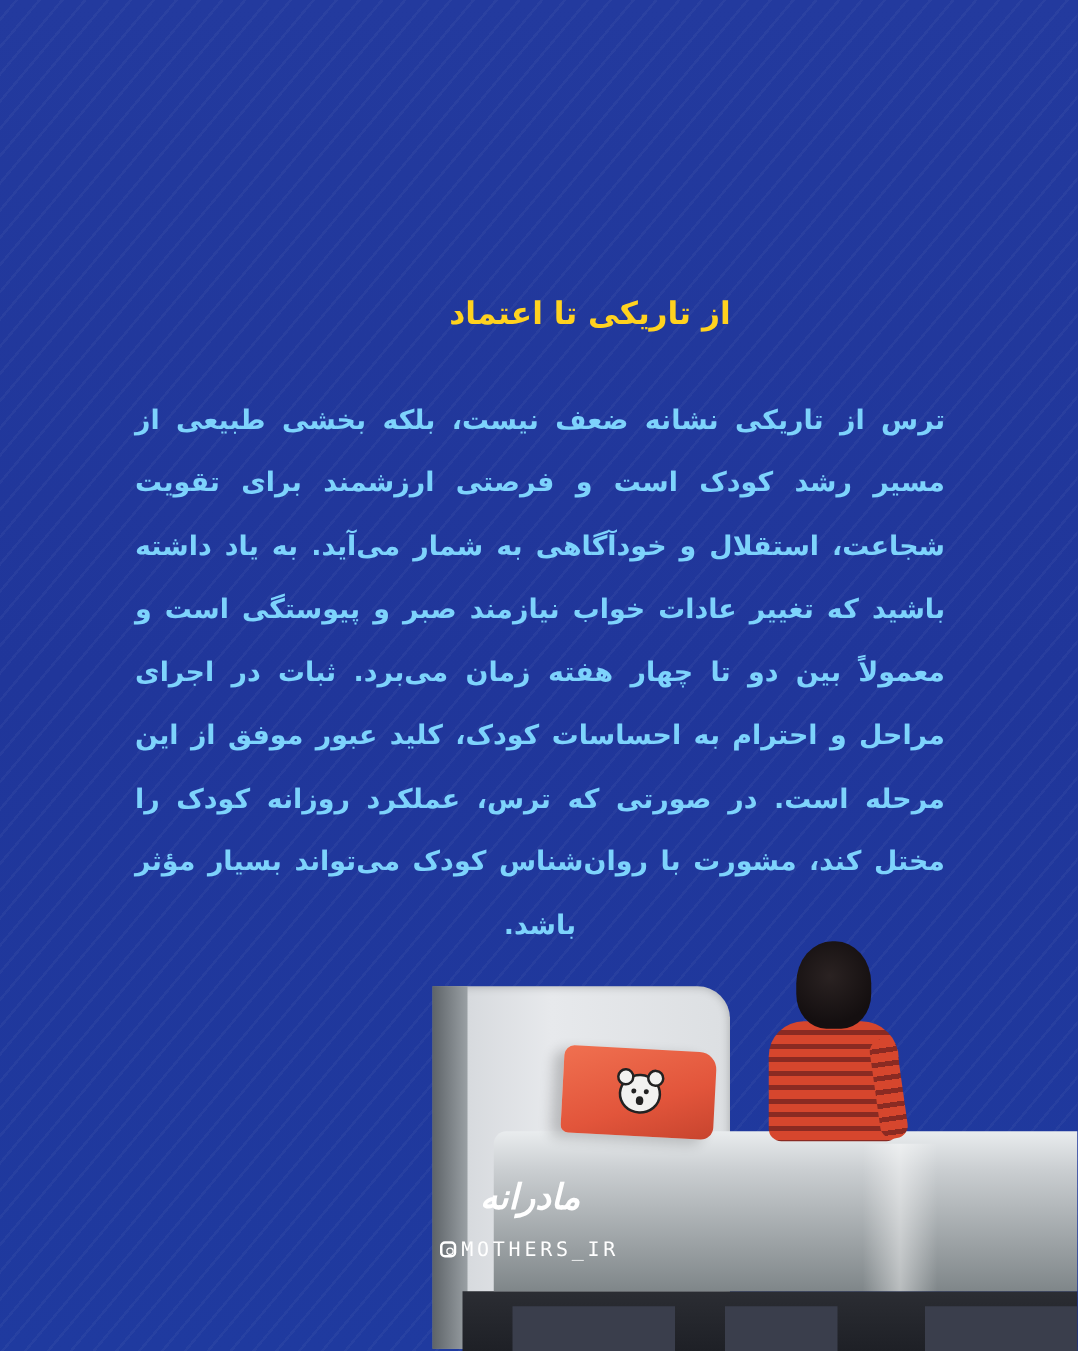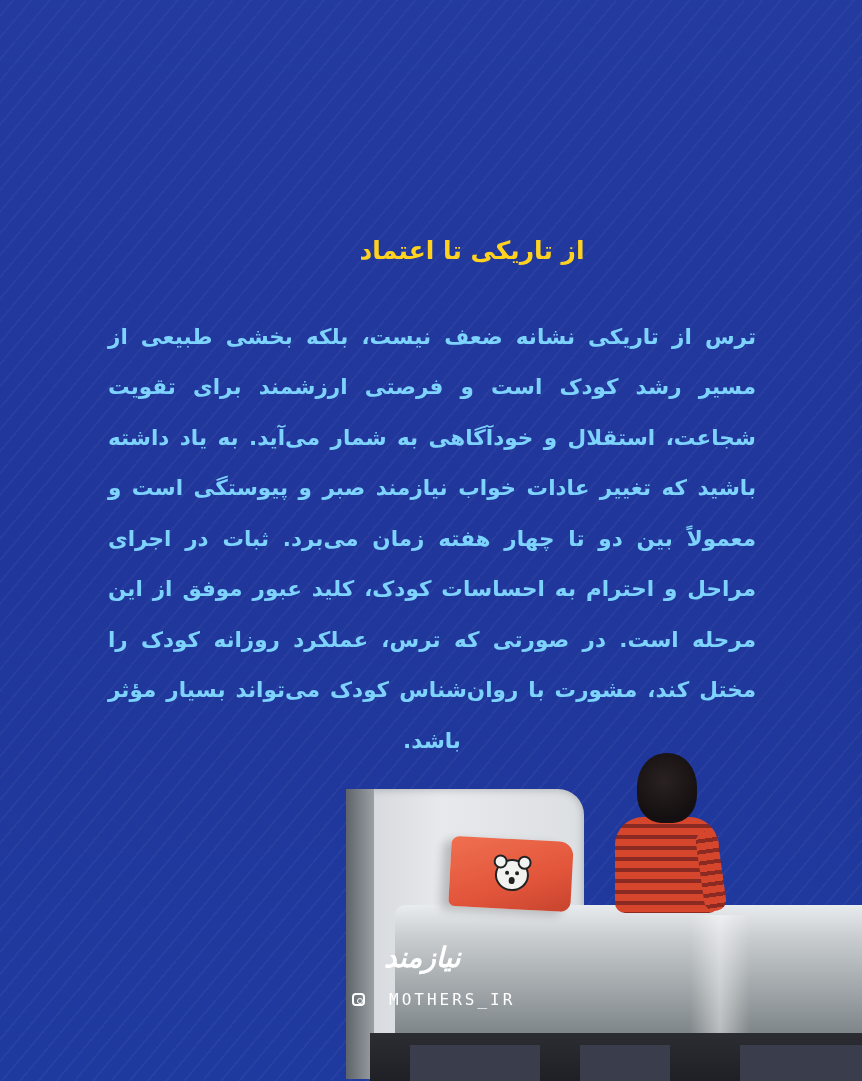--- a/index.html
+++ b/index.html
@@ -79,21 +79,21 @@
       background: repeating-linear-gradient(180deg, #d6462d 0 7px, #8a2a22 7px 11px);
       border-radius: 10px; transform: rotate(-8deg);
     }
     .brand-logo {
       position: absolute; left: 384px; top: 940px;
       color: #ffffff; font-size: 28px; font-weight: bold; font-style: italic;
       direction: rtl; line-height: 36px;
     }
     .brand-handle {
       position: absolute; left: 352px; top: 990px;
-      display: flex; align-items: center; gap: 24px;
+      display: flex; align-items: center; gap: 4px;
       color: #ffffff; font-family: "DejaVu Sans Mono", monospace; font-size: 16px;
       letter-spacing: 3px;
     }
     .ig-icon {
       width: 13px; height: 13px; border: 2px solid #fff; border-radius: 4px;
       position: relative; box-sizing: border-box;
     }
     .ig-icon::after {
       content: ""; position: absolute; left: 2.5px; top: 2.5px; width: 4px; height: 4px;
       border: 1.5px solid #fff; border-radius: 50%;
@@ -122,18 +122,18 @@
         <span class="bear-eye l"></span>
         <span class="bear-eye r"></span>
         <span class="bear-nose"></span>
       </div>
     </div>
     <div class="child-body"></div>
     <div class="child-arm"></div>
     <div class="child-head"></div>
   </div>
 
-  <div class="brand-logo">نیازمند</div>
+  <div class="brand-logo">مادرانه</div>
   <div class="brand-handle">
     <span class="ig-icon"></span>
     <span>MOTHERS_IR</span>
   </div>
 </div>
 
 </body></html>

